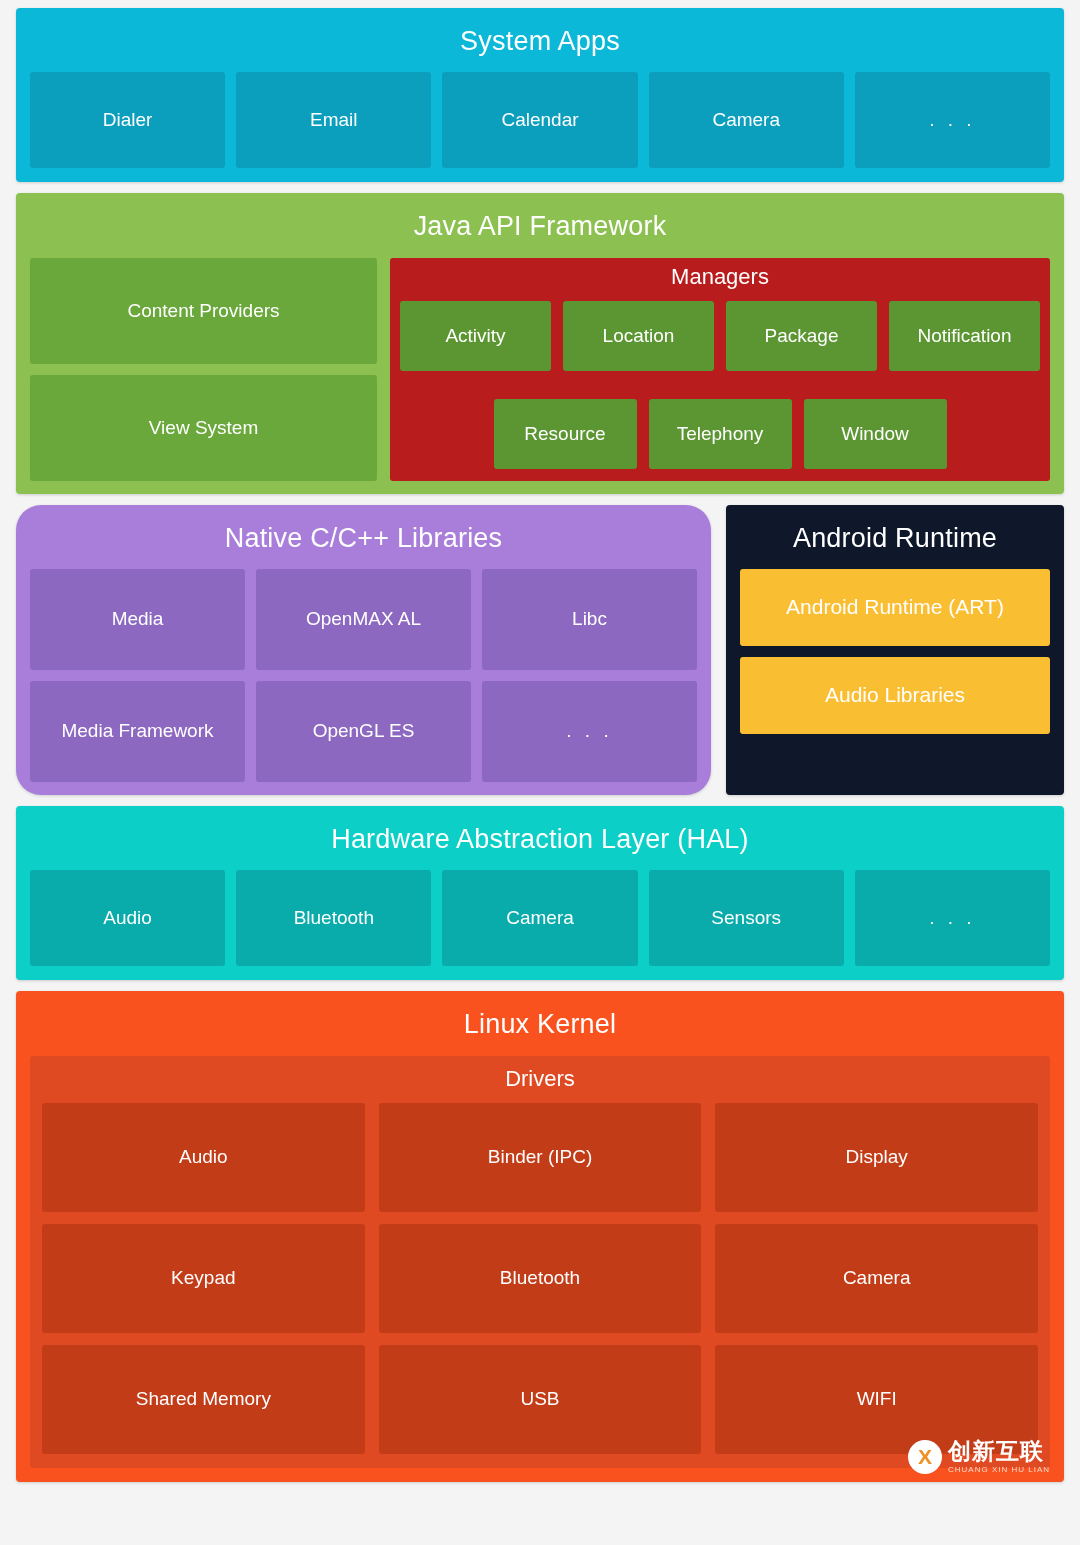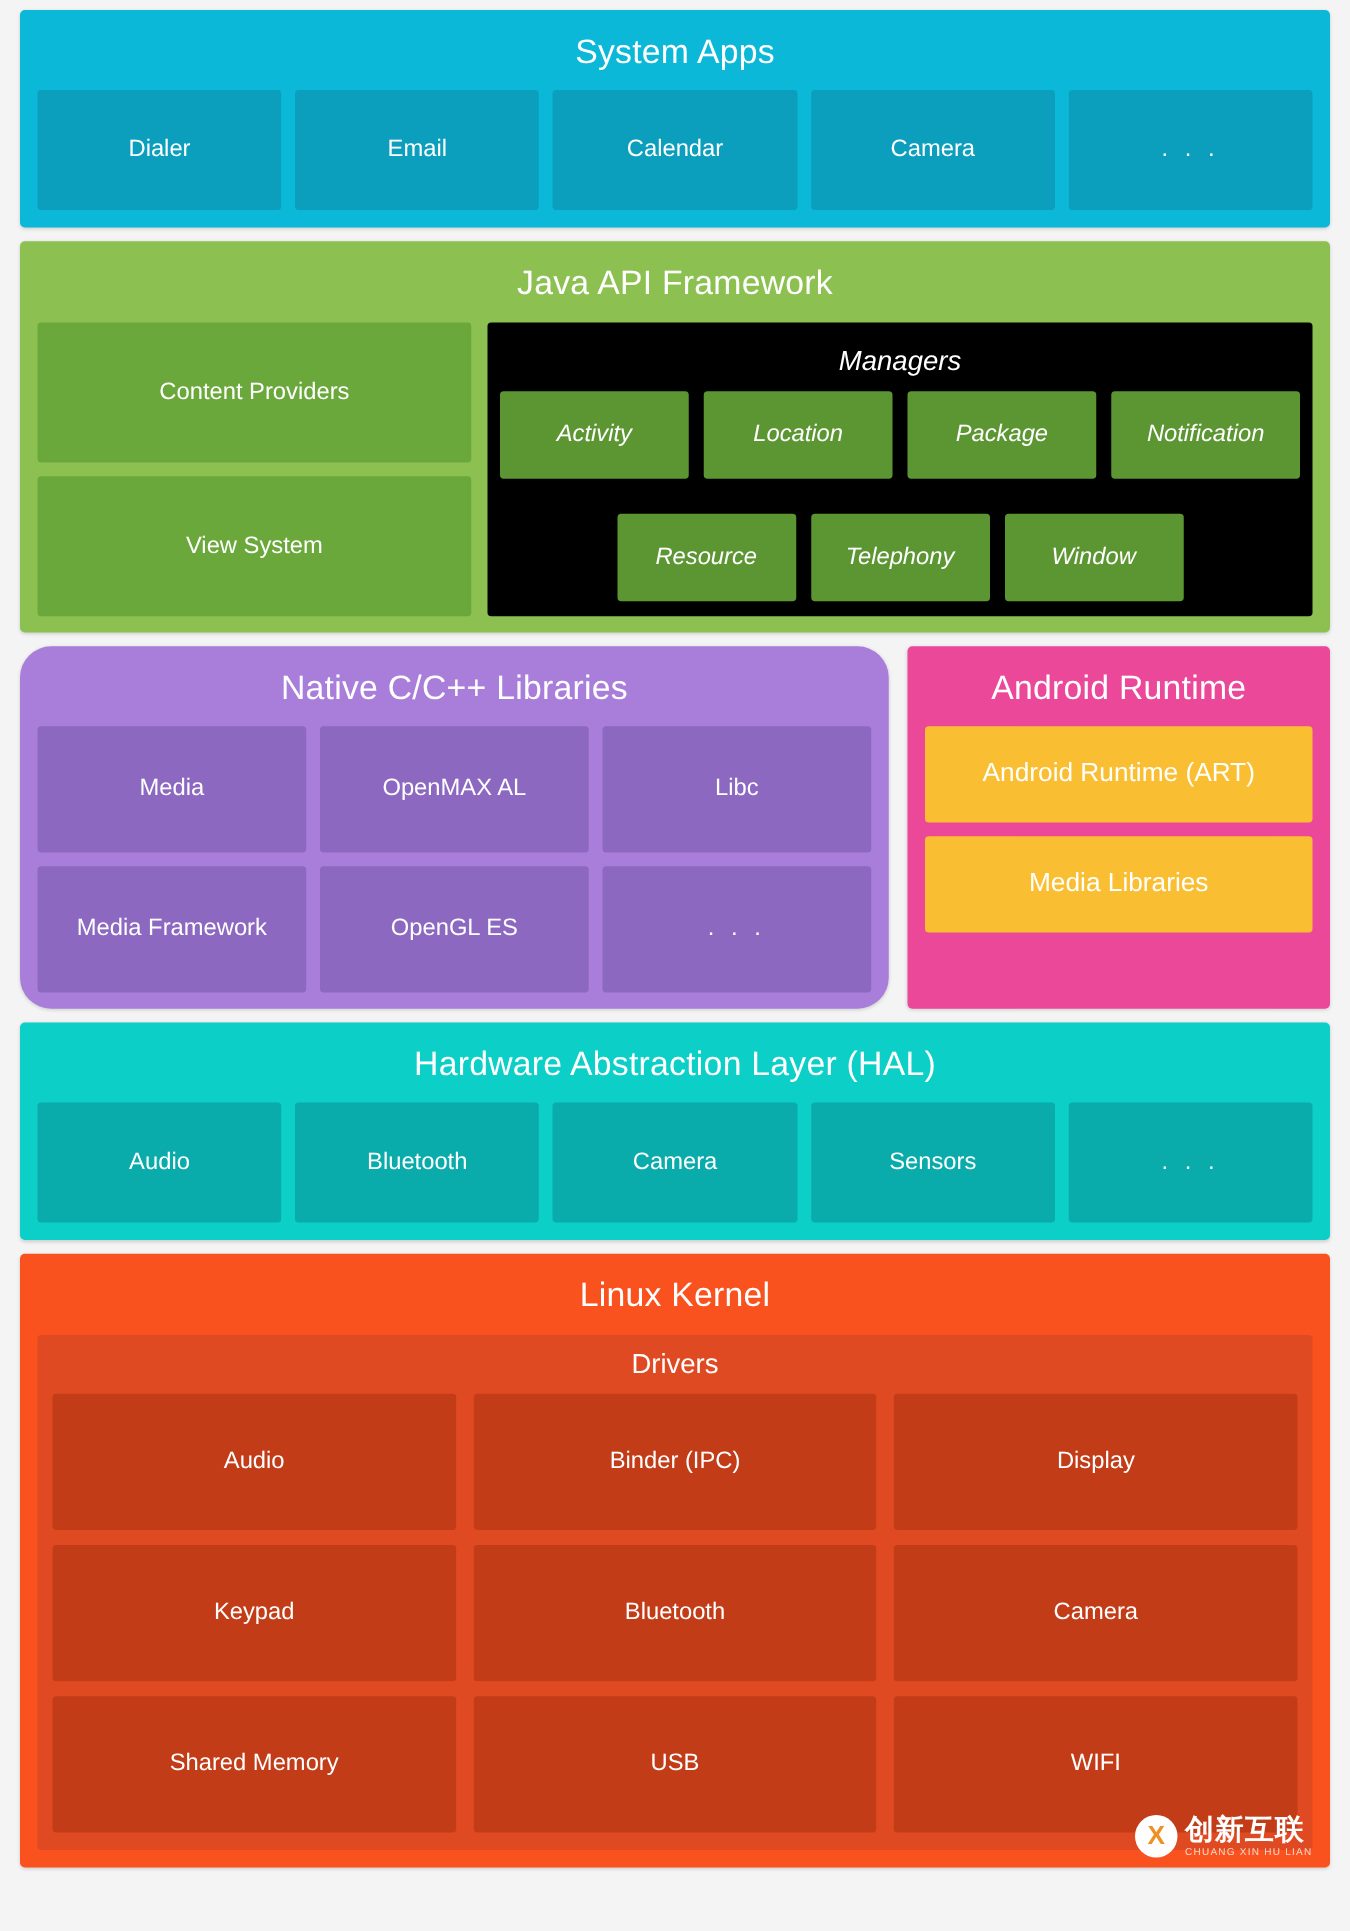--- a/index.html
+++ b/index.html
@@ -58,24 +58,23 @@
 
   
   .l-java { background: #8cc152; padding-bottom: 13px; }
   .java-body { display: flex; gap: 13px; }
   .java-left { width: 347px; display: flex; flex-direction: column; gap: 11px; }
   .java-left .tile { background: #6aa83c; height: 100%; font-size: 19px; }
   .java-left .tile.cp { height: 109px; }
   .java-left .tile.vs { height: 109px; }
   .java-right {
     flex: 1;
-    background: #000000;
-    border-radius: 3px;
-    padding: 12px 10px 12px 10px;
-    font-style: italic;
+    background: #b91c1c;
+    border-radius: 3px;
+    padding: 0 10px 12px 10px;
   }
   .managers-title {
     text-align: center; color: #ffffff;
     font-size: 22px; padding: 6px 0 11px 0;
   }
   .mgr-row { display: flex; gap: 12px; }
   .mgr-row + .mgr-row { margin-top: 28px; justify-content: center; }
   .mgr {
     background: #5c9633;
     border-radius: 3px;
@@ -85,21 +84,21 @@
   }
   .mgr-row.r1 .mgr { flex: 1 1 0; }
   .mgr-row.r2 .mgr { width: 143px; }
 
   
   .mid-row { display: flex; gap: 15px; }
   .l-native { background: #a97edb; width: 695px; padding-bottom: 13px; border-radius: 25px; }
   .l-native .tile { background: #8c68c0; height: 101px; }
   .l-native .tile-row + .tile-row { margin-top: 11px; }
 
-  .l-runtime { background: #ec4899; flex: 1; }
+  .l-runtime { background: #0f172a; flex: 1; }
   .l-runtime .tile { background: #fabe33; height: 77px; font-size: 21px; }
   .l-runtime .tile-row + .tile-row { margin-top: 11px; }
 
   
   .l-hal { background: #0ccfc8; }
   .l-hal .tile { background: #0aabab; height: 96px; }
 
   
   .l-kernel { background: #f9521e; padding: 10px 14px 14px 14px; }
   .drivers-panel {
@@ -207,21 +206,21 @@
         <div class="tile dots">. . .</div>
       </div>
     </section>
 
     <section class="layer l-runtime">
       <div class="layer-title">Android Runtime</div>
       <div class="tile-row">
         <div class="tile">Android Runtime (ART)</div>
       </div>
       <div class="tile-row">
-        <div class="tile">Media Libraries</div>
+        <div class="tile">Audio Libraries</div>
       </div>
     </section>
   </div>
 
   <section class="layer l-hal">
     <div class="layer-title">Hardware Abstraction Layer (HAL)</div>
     <div class="tile-row">
       <div class="tile">Audio</div>
       <div class="tile">Bluetooth</div>
       <div class="tile">Camera</div>

